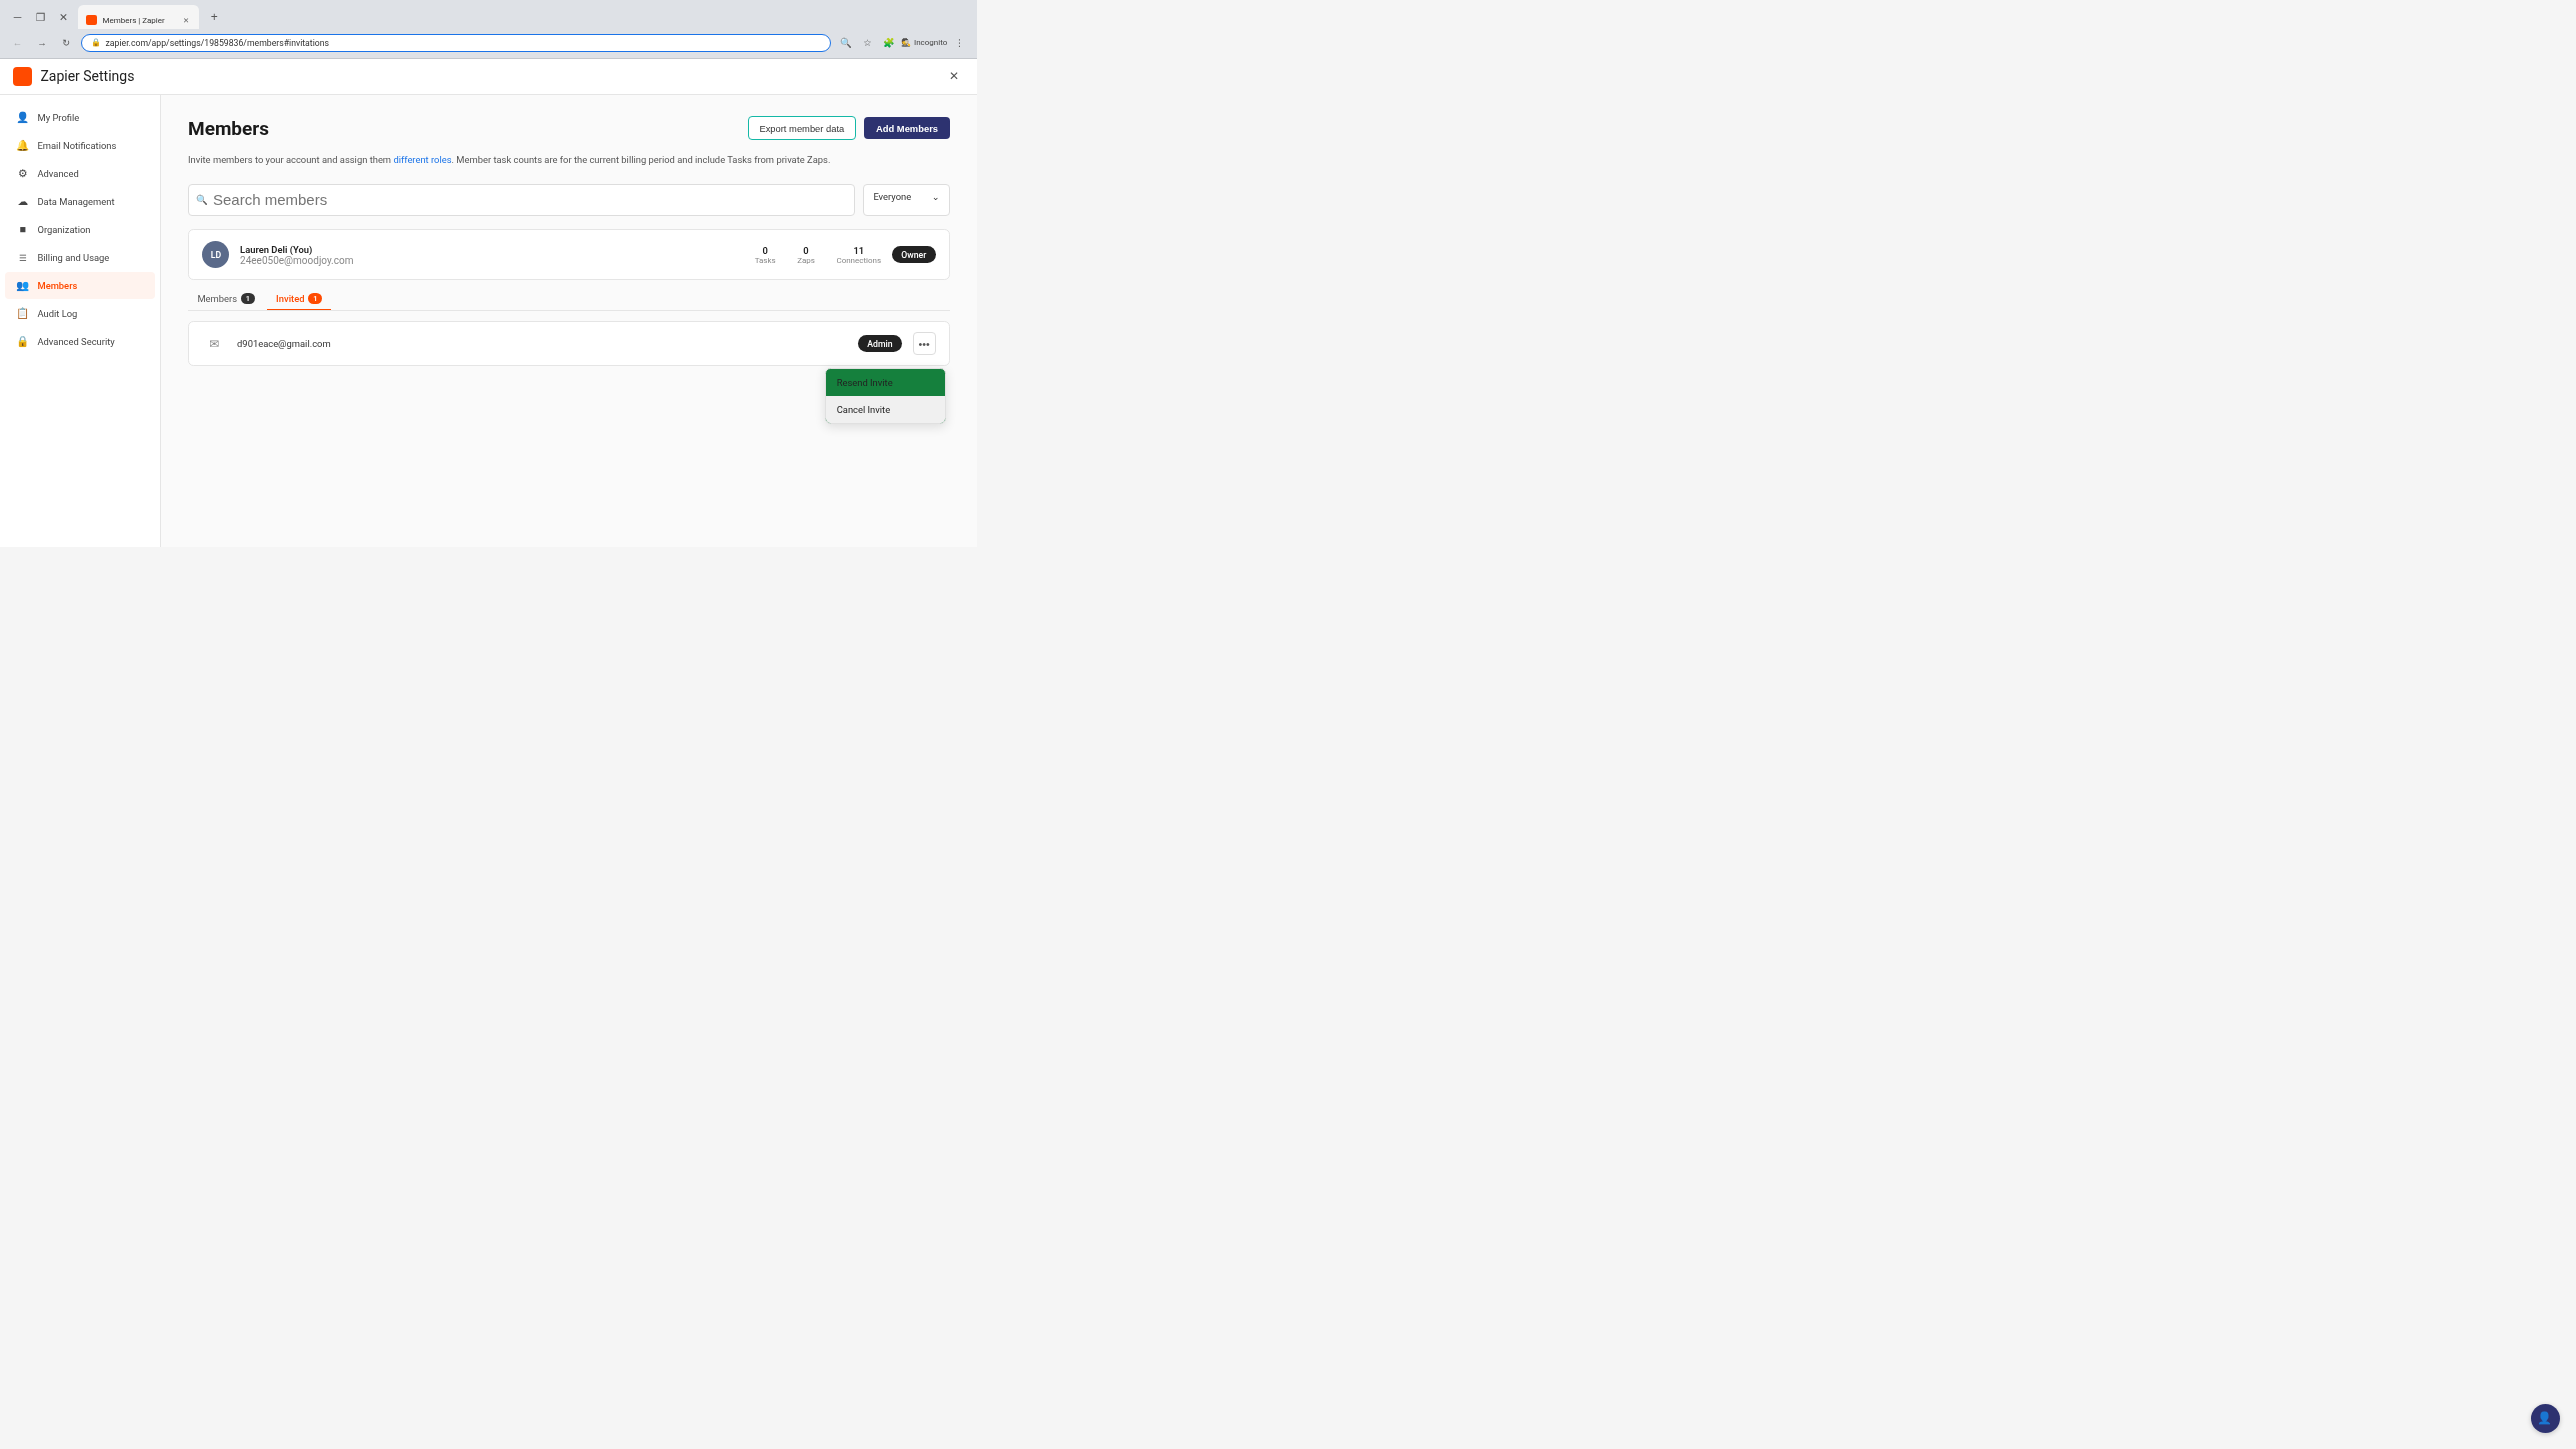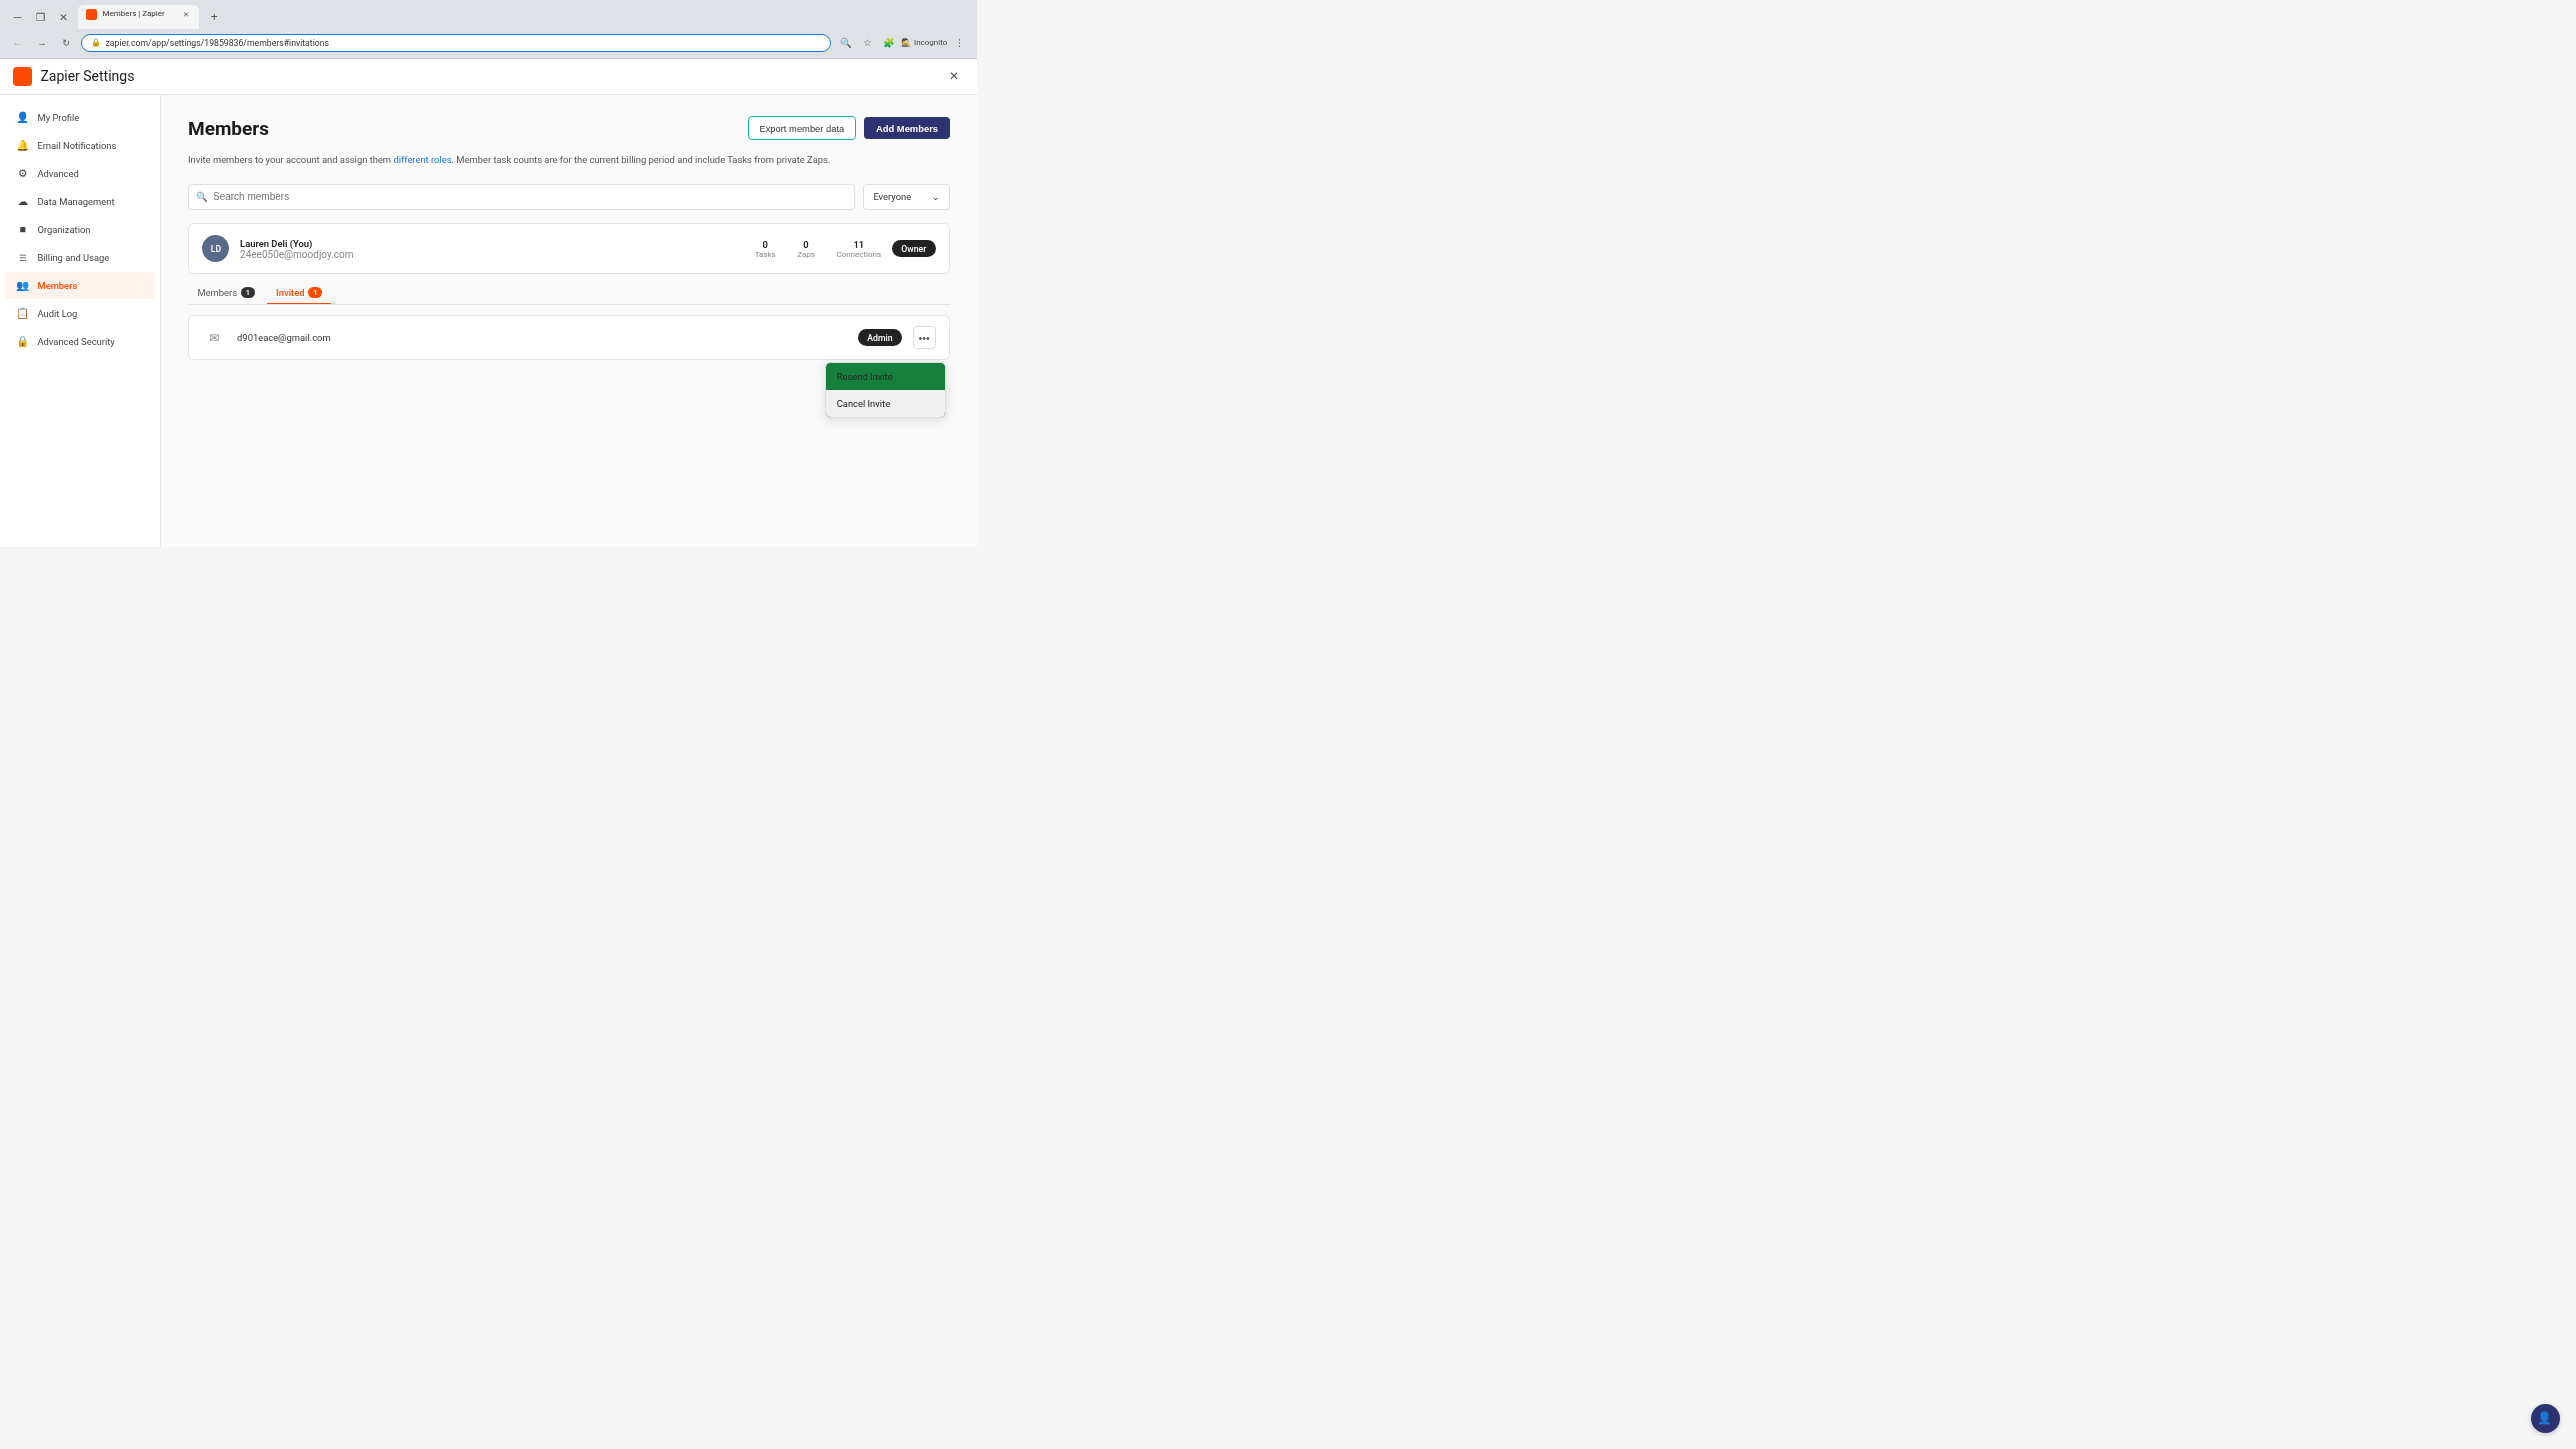--- a/index.html
+++ b/index.html
@@ -37,21 +37,21 @@
       cursor: pointer;
       border-radius: 2.7px;
       display: flex;
       align-items: center;
       justify-content: center;
       color: #555;
       font-size: 10.7px;
     }
     .browser-tab {
       display: flex;
-      align-items: flex-start;
+      align-items: flex-end;
       background: #f5f5f5;
       border-radius: 5.4px 5.4px 0 0;
       padding: 4px 8px;
       gap: 5.4px;
       min-width: 121px;
       height: 24px;
       position: relative;
     }
     .browser-tab-favicon {
       width: 10.7px;
@@ -321,21 +321,21 @@
       position: absolute;
       left: 8px;
       color: #aaa;
       font-size: 9.4px;
     }
     .search-input {
       width: 100%;
       padding: 6.7px 9.4px 6.7px 24px;
       border: 1px solid #ddd;
       border-radius: 4px;
-      font-size: 10px;
+      font-size: 15px;
       color: #999;
       background: white;
       outline: none;
     }
     .filter-dropdown {
       display: flex;
       gap: 4px;
       padding: 6.7px 9.4px;
       border: 1px solid #ddd;
       border-radius: 4px;

